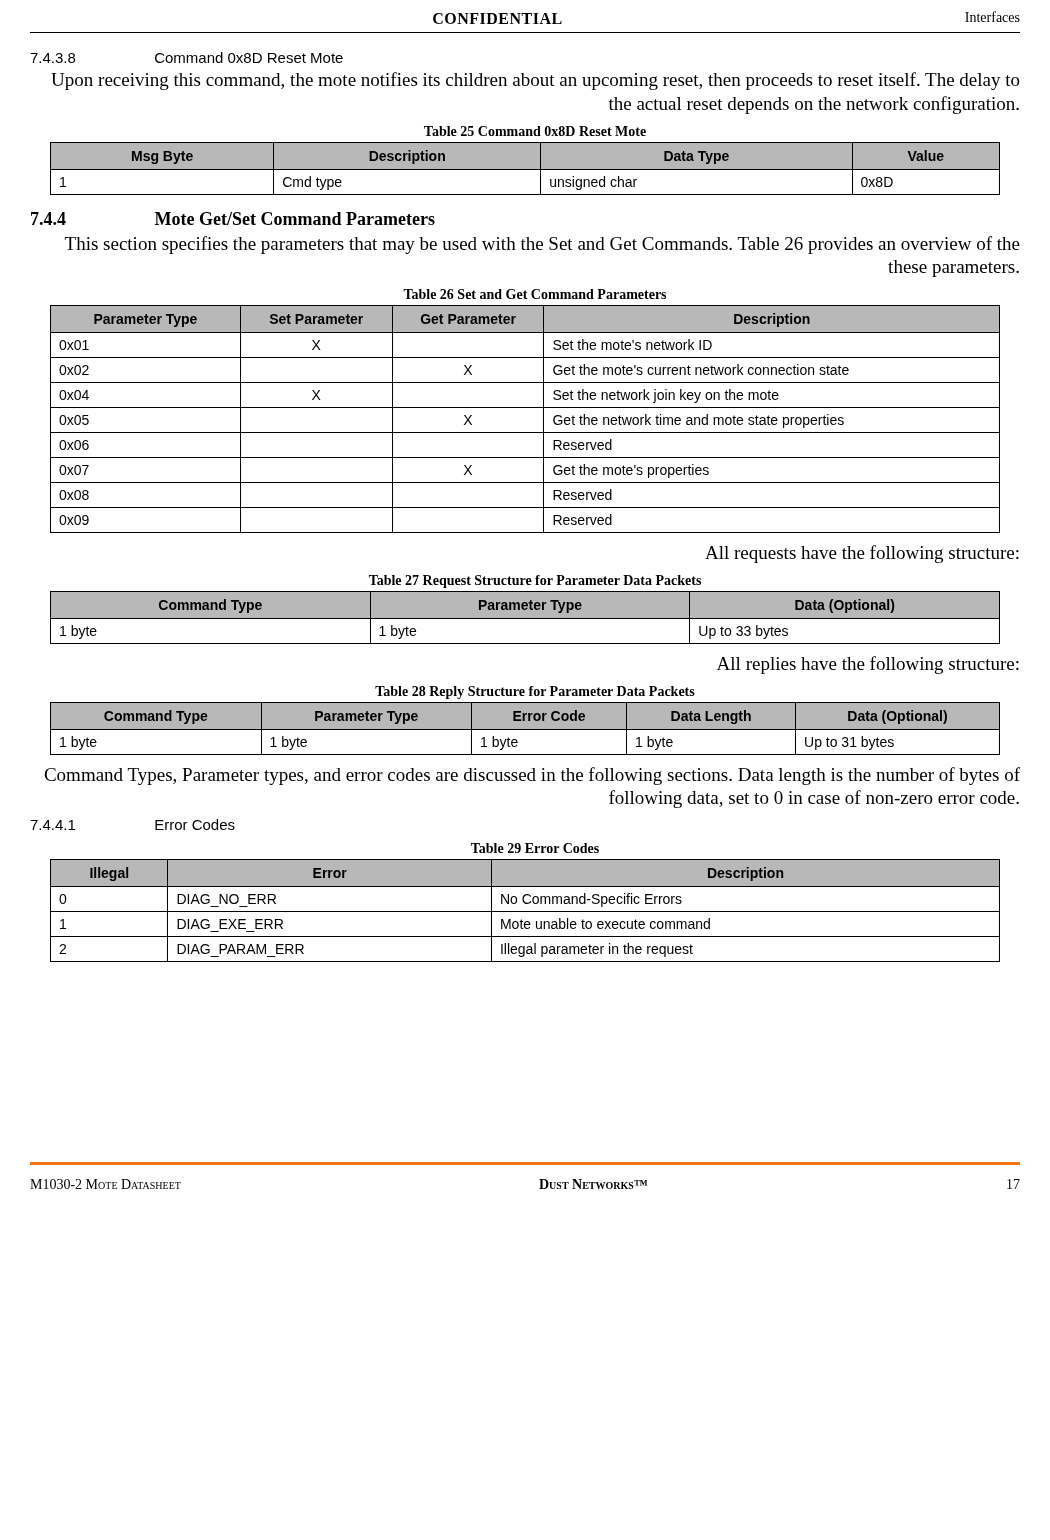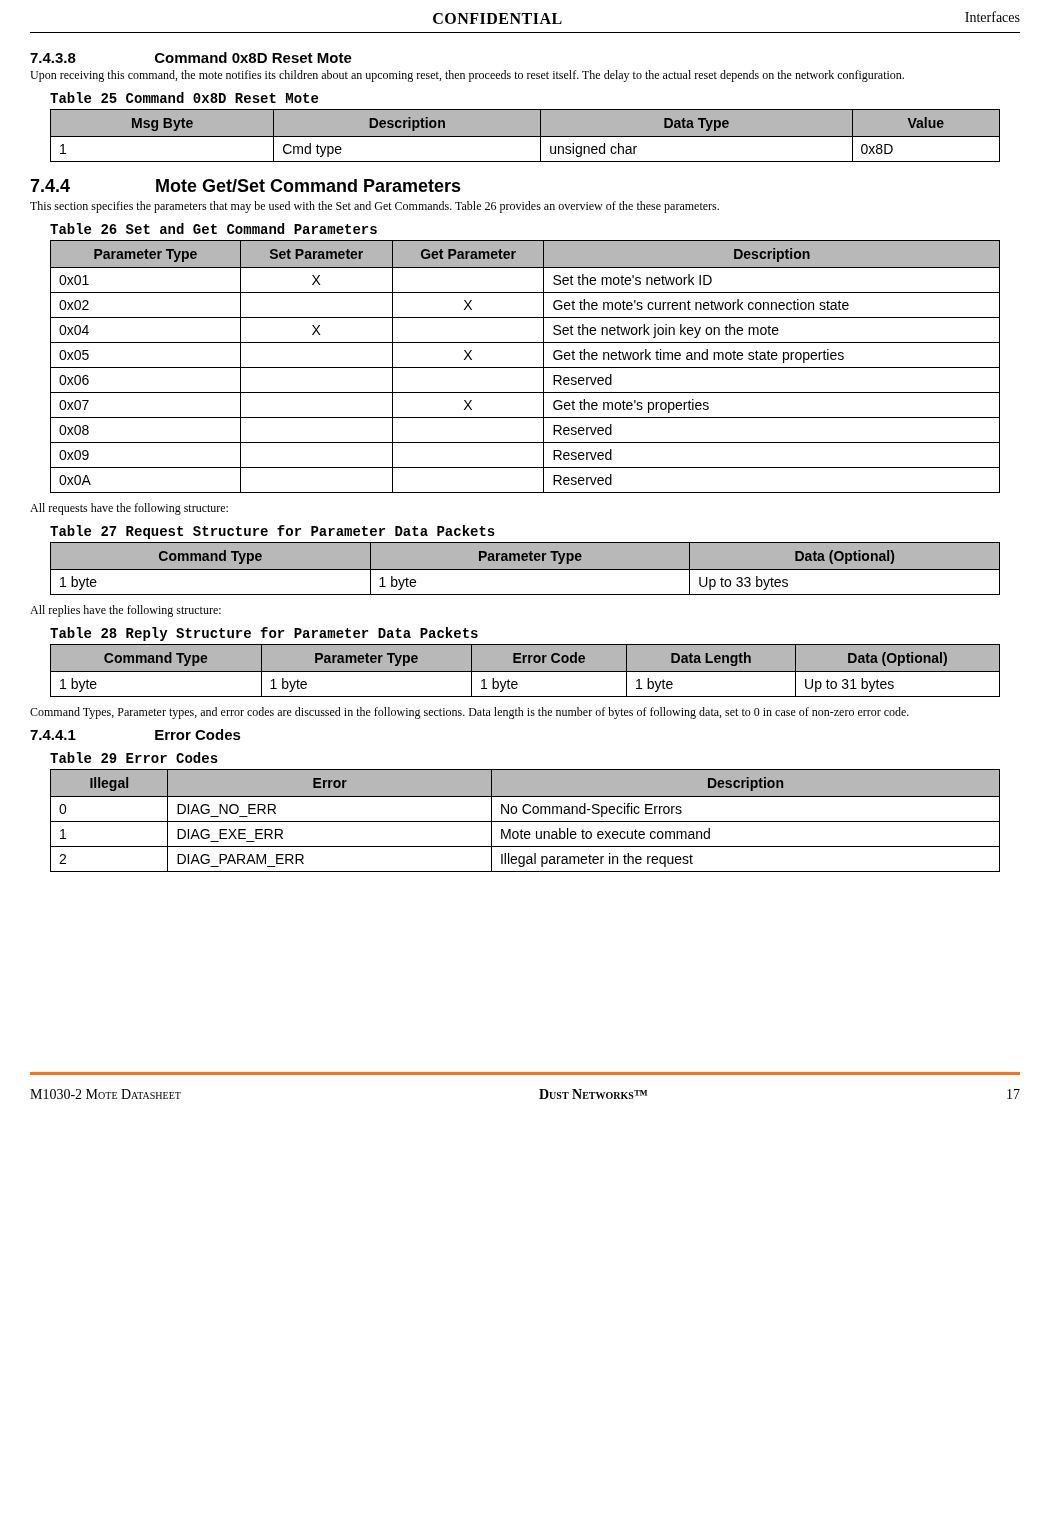--- a/index.html
+++ b/index.html
@@ -25,43 +25,45 @@
     font-size: 16px;
     font-variant: small-caps;
     letter-spacing: 0.5px;
   }
   .header-right {
     font-family: "Times New Roman", serif;
     font-size: 14px;
   }
   .h3 {
     font-family: Verdana, Geneva, sans-serif;
-    font-weight: bold;
+    font-weight: normal;
     font-size: 15px;
     margin: 6px 0 2px 0;
   }
   .h3 .secnum { display:inline-block; width:120px; }
   .h2 {
-    font-family: Liberation Sans, sans-serif;
+    font-family: Liberation Serif, serif;
     font-weight: bold;
     font-size: 18px;
     margin: 14px 0 2px 0;
   }
   .h2 .secnum { display:inline-block; width:120px; }
   .body-text {
     font-family: "Times New Roman", serif;
-    font-size: 12px;
+    font-size: 19px;
     line-height: 1.25;
     margin: 2px 0 4px 0;
+    text-align: right;
   }
   .table-caption {
-    font-family: Liberation Mono, monospace;
+    font-family: Liberation Serif, serif;
     font-weight: bold;
     font-size: 14px;
     margin: 8px 0 2px 20px;
+    text-align: center;
   }
   table.data {
     border-collapse: collapse;
     width: calc(100% - 40px);
     margin: 0 20px 8px 20px;
     font-family: Arial, Helvetica, sans-serif;
     font-size: 14px;
   }
   table.data th {
     background: #b8b8b8;
@@ -188,26 +190,20 @@
         <td class="center"></td>
         <td class="center"></td>
         <td>Reserved</td>
       </tr>
       <tr>
         <td>0x09</td>
         <td class="center"></td>
         <td class="center"></td>
         <td>Reserved</td>
       </tr>
-      <tr>
-        <td>0x0A</td>
-        <td class="center"></td>
-        <td class="center"></td>
-        <td>Reserved</td>
-      </tr>
     </tbody>
 </table>
 
 <p class="body-text">All requests have the following structure:</p>
 <div class="table-caption">Table 27    Request Structure for Parameter Data Packets</div>
 <table class="data">
   <thead>
       <tr>
     <th>Command Type</th>
     <th>Parameter Type</th>

